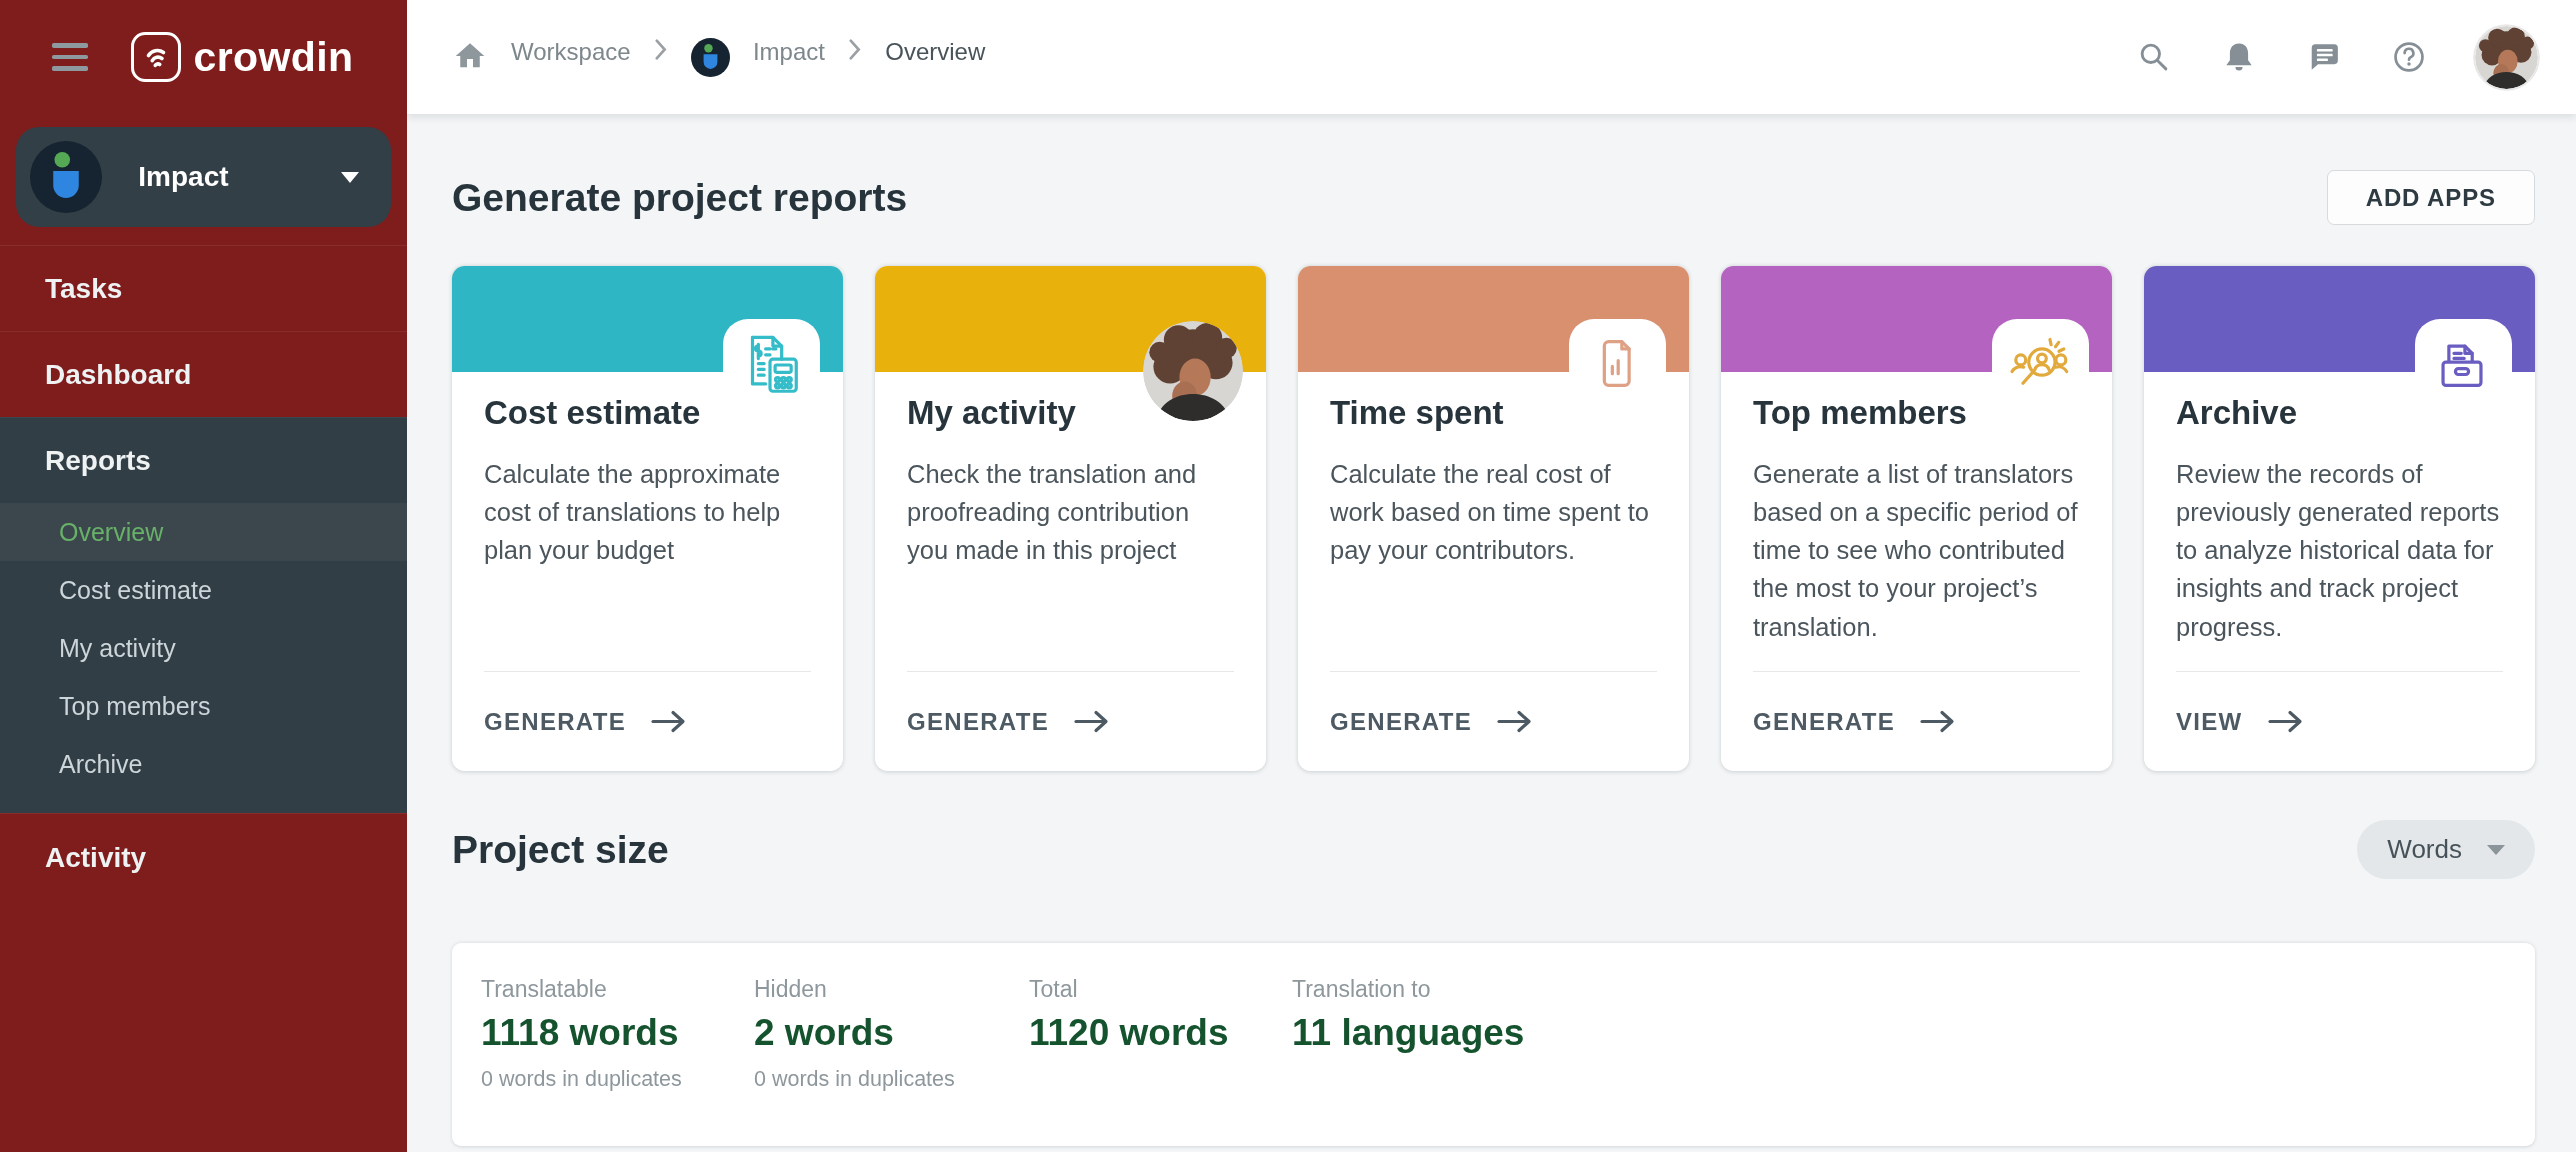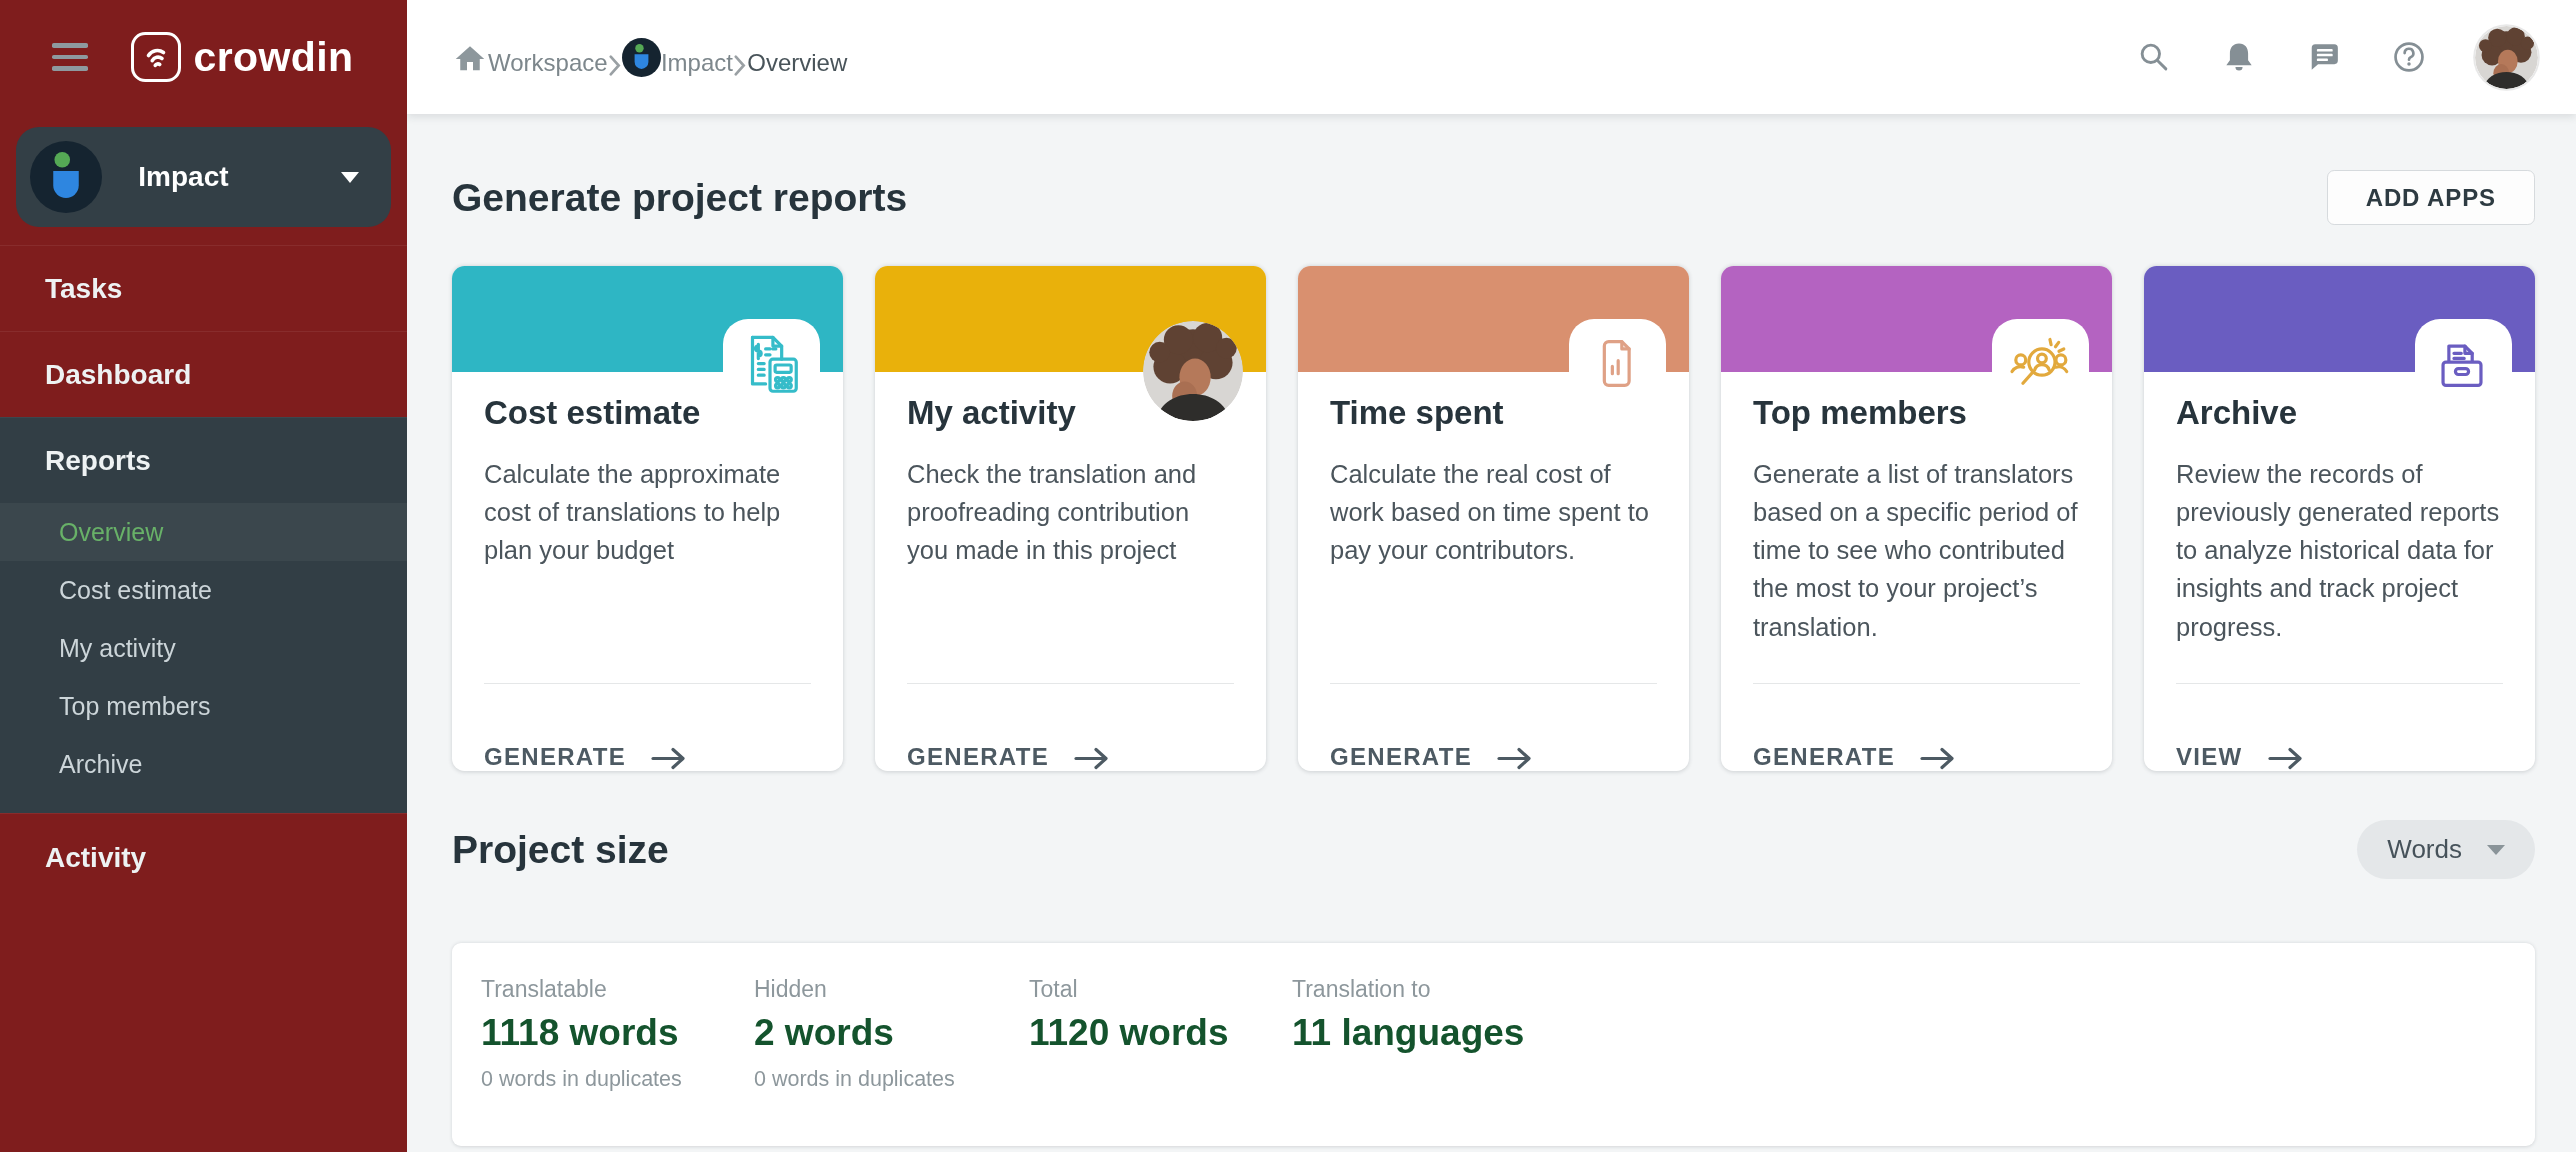--- a/index.html
+++ b/index.html
@@ -48,21 +48,21 @@
   }
   .sub-item.active { background:#3b474d; color:#68b168; }
   .nav-item.activity { border-top:0.9px solid rgba(255,255,255,0.07); height:89px; }
 
   
   .topbar {
     position:absolute; left:407px; top:0; right:0; height:114px; background:#ffffff;
     display:flex; align-items:center; padding:0 38px 0 45px;
     box-shadow:0 2.7px 8px rgba(40,51,58,0.12); z-index:5;
   }
-  .breadcrumb { display:flex; align-items:flex-end; font-size:24px; color:#7d878c; }
+  .breadcrumb { display:flex; align-items:flex-start; gap:23px; font-size:24px; color:#7d878c; }
   .crumb { cursor:pointer; }
   .crumb.current { color:#49545a; cursor:default; }
   .crumb-avatar { width:39px; height:39px; }
   .topbar-actions { margin-left:auto; display:flex; align-items:center; gap:47px; }
   .tb-icon { width:38px; height:38px; color:#858f95; cursor:pointer; }
   .tb-avatar { width:63px; height:63px; border-radius:50%; overflow:hidden; cursor:pointer;
     box-shadow:0 0 0 1.8px #e8e8e8; }
 
   
   .main { position:absolute; left:407px; top:114px; right:0; bottom:0; padding:54px 41px 0 45px; }
@@ -79,22 +79,22 @@
     box-shadow:0 0.9px 4.5px rgba(33,43,54,0.18); }
   .card-header { height:106px; border-radius:12.5px 12.5px 0 0; position:relative; }
   .icon-notch { position:absolute; right:23px; bottom:0; width:97px; height:53px;
     background:#ffffff; border-radius:25px 25px 0 0; }
   .card-icon { position:absolute; right:38px; top:64px; width:70px; height:70px; z-index:2; }
   .card-photo { position:absolute; right:23px; top:55px; width:100px; height:100px;
     border-radius:50%; overflow:hidden; z-index:2; }
   .card-body { padding:21.5px 32px 0 32px; }
   .card-title { font-size:33px; font-weight:bold; color:#27343c; }
   .card-desc { margin-top:23px; font-size:25.5px; line-height:1.5; color:#4b555c; }
-  .card-footer { position:absolute; left:32px; right:32px; bottom:0; height:88px;
-    border-top:1.8px solid #e5e7e8; display:flex; align-items:flex-end; gap:25px; cursor:pointer; }
+  .card-footer { position:absolute; left:32px; right:32px; bottom:0; height:100px;
+    border-top:1.8px solid #e5e7e8; display:flex; align-items:center; gap:25px; cursor:pointer; }
   .card-action { font-size:24px; font-weight:bold; letter-spacing:1.3px; color:#4d5a63; }
   .arrow-icon { width:36px; height:25px; color:#4d5a63; }
 
   .project-size-head { margin-top:49px; }
   .words-pill {
     height:59px; padding:0 30px; background:#e4e7e9; border-radius:29.5px; border:none;
     display:flex; align-items:center; gap:25px; font-size:26px; color:#46525a; cursor:pointer;
     font-family:"Liberation Sans",sans-serif;
   }
   .words-pill .caret-down { border-top-color:#8a9499; border-left-width:9px; border-right-width:9px; border-top-width:10.7px; }

